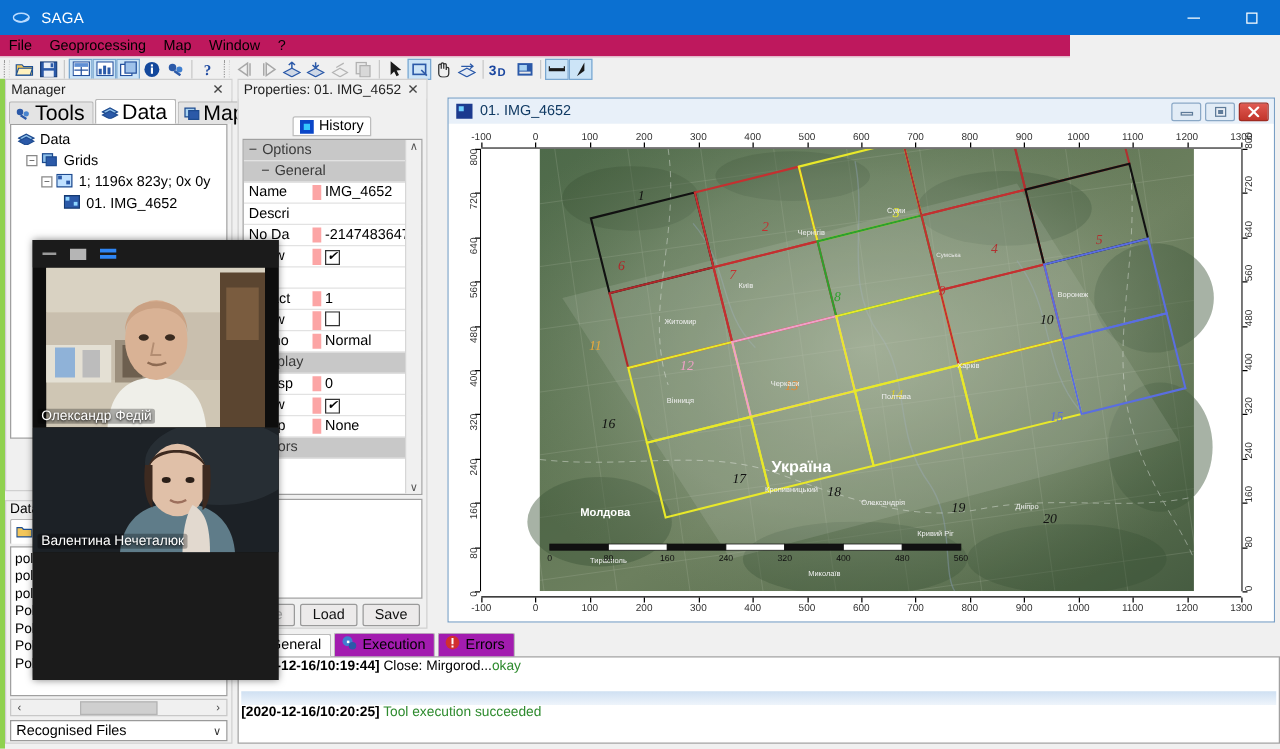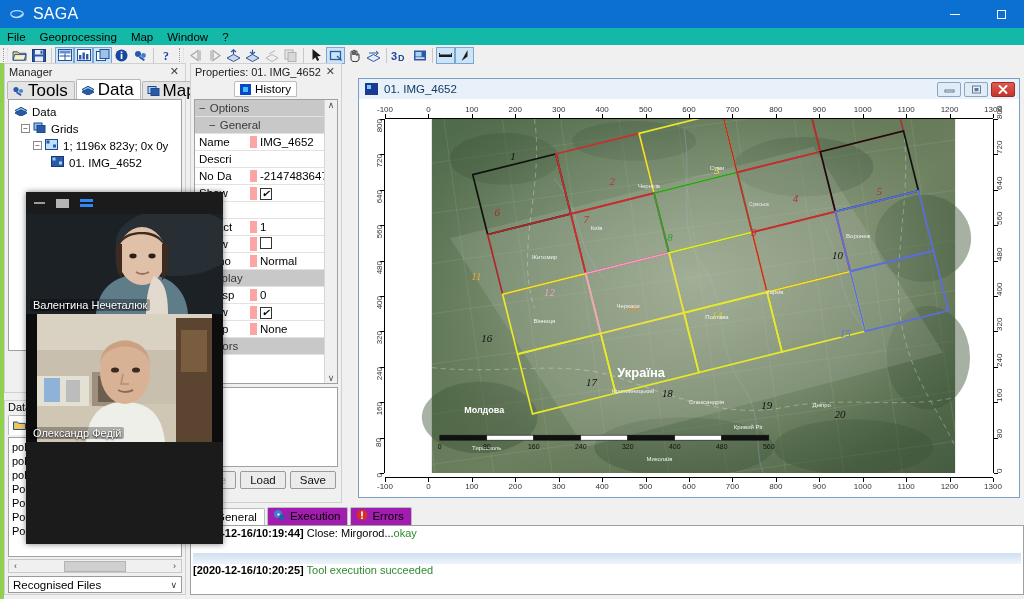--- a/index.html
+++ b/index.html
@@ -17,33 +17,33 @@
   .titlebar {
     position:absolute; left:0; top:0; width:1024px; height:28px;
     background:#0b70d1; color:#fff;
     display:flex; align-items:center;
   }
   .titlebar .app-icon {
     width:16px; height:16px; margin-left:9px; margin-right:8px;
     display:flex; align-items:center; justify-content:center;
     font-size:12px; color:#cfe6ff;
   }
-  .titlebar .app-title { font-size:16px; letter-spacing:.2px; }
+  .titlebar .app-title { font-size:12px; letter-spacing:.2px; }
   .titlebar .wbtns { margin-left:auto; display:flex; height:28px; }
   .titlebar .wbtn {
     width:46px; height:28px; display:flex; align-items:center; justify-content:center;
     color:#fff; font-size:11px;
   }
   .minglyph { display:block; width:10px; height:1px; background:#fff; }
   .maxglyph { display:block; width:9px; height:9px; border:1px solid #fff; }
 
   
   .menubar {
-    position:absolute; left:0; top:28px; width:1024px; height:18px;
-    background:#14b8a6; display:flex; align-items:center;
+    position:absolute; left:0; top:28px; width:856px; height:18px;
+    background:#be185d; display:flex; align-items:center;
     border-bottom:1px solid #f0f0f0;
   }
   .menubar .mi { padding:1px 7px; font-size:11.5px; color:#000; }
 
   
   .toolbar {
     position:absolute; left:0; top:46px; width:1024px; height:18px;
     background:#f0f0f0; display:flex; align-items:center;
   }
   .tgrip { width:5px; height:14px; margin:0 2px 0 3px;
@@ -88,21 +88,21 @@
   }
   .tnode .ti { width:14px; height:13px; margin-right:4px; flex:0 0 auto; }
 
   
   #props { left:190px; top:63px; width:152px; height:440px; }
   .prop-tabs { padding:2px 2px 0 2px; }
   .prop-tabrow { display:flex; justify-content:flex-end; }
   .ptab {
     display:flex; align-items:center; gap:4px; font-size:11.5px;
     border:1px solid #bdbdbd; background:#fff;
-    padding:1px 5px; margin:0 1px 0 0; border-radius:2px 2px 0 0;
+    padding:1px 5px; margin:12px 1px 0 0; border-radius:2px 2px 0 0;
   }
   .ptab.active { background:#fff; }
   .blueicon { width:11px; height:11px; background:#0a46c8; display:inline-block; position:relative; }
   .blueicon::after { content:""; position:absolute; left:3px; top:3px; width:5px; height:5px; background:#35c6ff; }
   .proplist {
     background:#fff; border:1px solid #a0a0a0; margin:2px 3px 0 3px;
     height:285px; position:relative; overflow:hidden;
   }
   .prow { display:flex; height:17px; align-items:center; border-bottom:1px solid #e2e2e2; font-size:11.5px; }
   .prow .pk { width:55px; padding-left:4px; white-space:nowrap; overflow:hidden; }
@@ -1021,39 +1021,20 @@
   <div id="videocall">
     <div class="vc-bar">
       <i class="vc-min"></i>
       <i class="vc-max"></i>
       <span class="vc-grid">
           <i></i>
           <i></i>
         </span>
     </div>
 
-    <div class="vtile" style="height:100px">
-      <svg width="197" height="100" viewBox="0 0 197 100" preserveAspectRatio="none">
-        <rect width="197" height="100" fill="#121417"></rect>
-        <rect x="0" y="0" width="197" height="100" fill="#1c2126"></rect>
-        <ellipse cx="150" cy="28" rx="60" ry="34" fill="#2a3238" opacity=".8"></ellipse>
-        <path d="M70 100 C72 72 92 60 116 60 C142 60 160 74 162 100 Z" fill="#5f7c89"></path>
-        <ellipse cx="116" cy="42" rx="24" ry="29" fill="#e0c0a8"></ellipse>
-        <path d="M92 38 C92 14 140 14 140 40 C140 26 132 18 116 18 C100 18 92 24 92 38Z" fill="#3d2a20"></path>
-        <path d="M90 30 C88 50 92 62 96 64 L96 30Z" fill="#3d2a20"></path>
-        <path d="M142 30 C144 52 140 64 136 66 L136 30Z" fill="#3d2a20"></path>
-        <ellipse cx="107" cy="42" rx="3.6" ry="2.4" fill="#2b1f18"></ellipse>
-        <ellipse cx="126" cy="42" rx="3.6" ry="2.4" fill="#2b1f18"></ellipse>
-        <path d="M110 58 Q116 62 123 58" stroke="#9c6f5c" stroke-width="1.8" fill="none"></path>
-        <path d="M128 62 C136 66 142 74 142 100 L120 100 C120 80 124 68 128 62Z" fill="#e2d9cf"></path>
-      </svg>
-      <div class="vname">Валентина Нечеталюк</div>
-      
-    </div>
-
     <div class="vtile" style="height:128px">
       <svg width="197" height="128" viewBox="0 0 197 128" preserveAspectRatio="none">
         <rect width="197" height="128" fill="#0d0d0d"></rect>
         <rect x="11" y="0" width="175" height="128" fill="#cfc6b4"></rect>
         <rect x="11" y="0" width="175" height="36" fill="#d9d2c2"></rect>
         <rect x="11" y="36" width="175" height="54" fill="#c9bfae"></rect>
         <rect x="150" y="4" width="36" height="124" fill="#5b4530"></rect>
         <rect x="155" y="16" width="26" height="42" fill="#7a5c3f"></rect>
         <rect x="11" y="62" width="52" height="30" fill="#e4e0d4"></rect>
         <rect x="18" y="64" width="16" height="24" fill="#8fb2d8"></rect>
@@ -1064,15 +1045,34 @@
         <ellipse cx="99" cy="58" rx="25" ry="32" fill="#d9b295"></ellipse>
         <path d="M74 52 C76 26 122 26 124 52 C124 36 114 27 99 27 C84 27 74 36 74 52Z" fill="#caa183"></path>
         <ellipse cx="89" cy="56" rx="4" ry="2.6" fill="#3a2b20"></ellipse>
         <ellipse cx="110" cy="56" rx="4" ry="2.6" fill="#3a2b20"></ellipse>
         <path d="M92 76 Q99 80 107 76" stroke="#8d6a52" stroke-width="2" fill="none"></path>
         <path d="M97 60 L95 70 L103 70" stroke="#b38d72" stroke-width="1.5" fill="none"></path>
       </svg>
       <div class="vname">Олександр Федій</div>
     </div>
 
+    <div class="vtile" style="height:100px">
+      <svg width="197" height="100" viewBox="0 0 197 100" preserveAspectRatio="none">
+        <rect width="197" height="100" fill="#121417"></rect>
+        <rect x="0" y="0" width="197" height="100" fill="#1c2126"></rect>
+        <ellipse cx="150" cy="28" rx="60" ry="34" fill="#2a3238" opacity=".8"></ellipse>
+        <path d="M70 100 C72 72 92 60 116 60 C142 60 160 74 162 100 Z" fill="#5f7c89"></path>
+        <ellipse cx="116" cy="42" rx="24" ry="29" fill="#e0c0a8"></ellipse>
+        <path d="M92 38 C92 14 140 14 140 40 C140 26 132 18 116 18 C100 18 92 24 92 38Z" fill="#3d2a20"></path>
+        <path d="M90 30 C88 50 92 62 96 64 L96 30Z" fill="#3d2a20"></path>
+        <path d="M142 30 C144 52 140 64 136 66 L136 30Z" fill="#3d2a20"></path>
+        <ellipse cx="107" cy="42" rx="3.6" ry="2.4" fill="#2b1f18"></ellipse>
+        <ellipse cx="126" cy="42" rx="3.6" ry="2.4" fill="#2b1f18"></ellipse>
+        <path d="M110 58 Q116 62 123 58" stroke="#9c6f5c" stroke-width="1.8" fill="none"></path>
+        <path d="M128 62 C136 66 142 74 142 100 L120 100 C120 80 124 68 128 62Z" fill="#e2d9cf"></path>
+      </svg>
+      <div class="vname">Валентина Нечеталюк</div>
+      
+    </div>
+
   </div>
 
 </div>
 
 </body></html>

